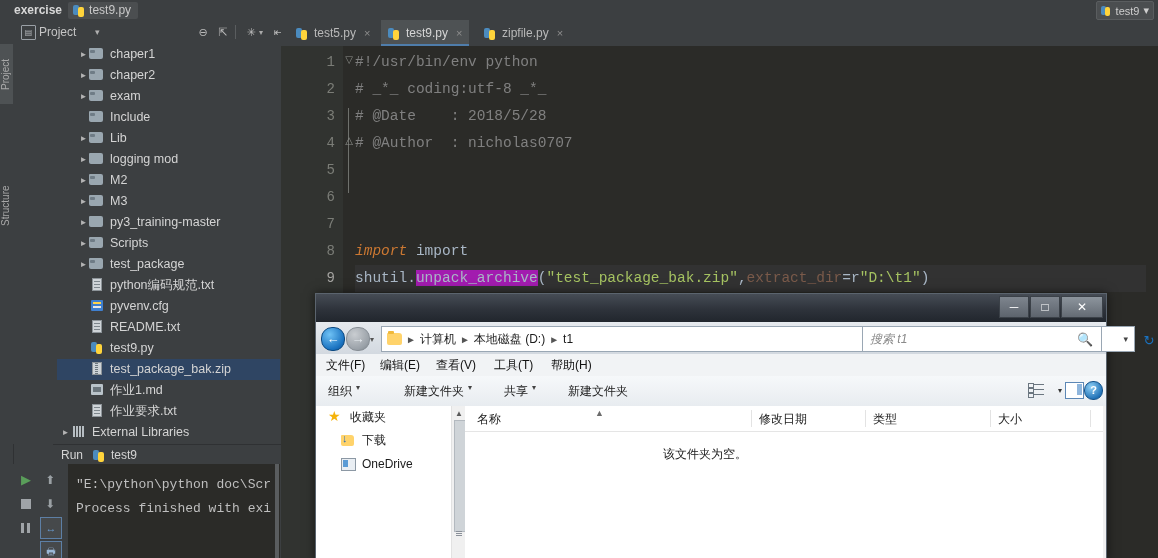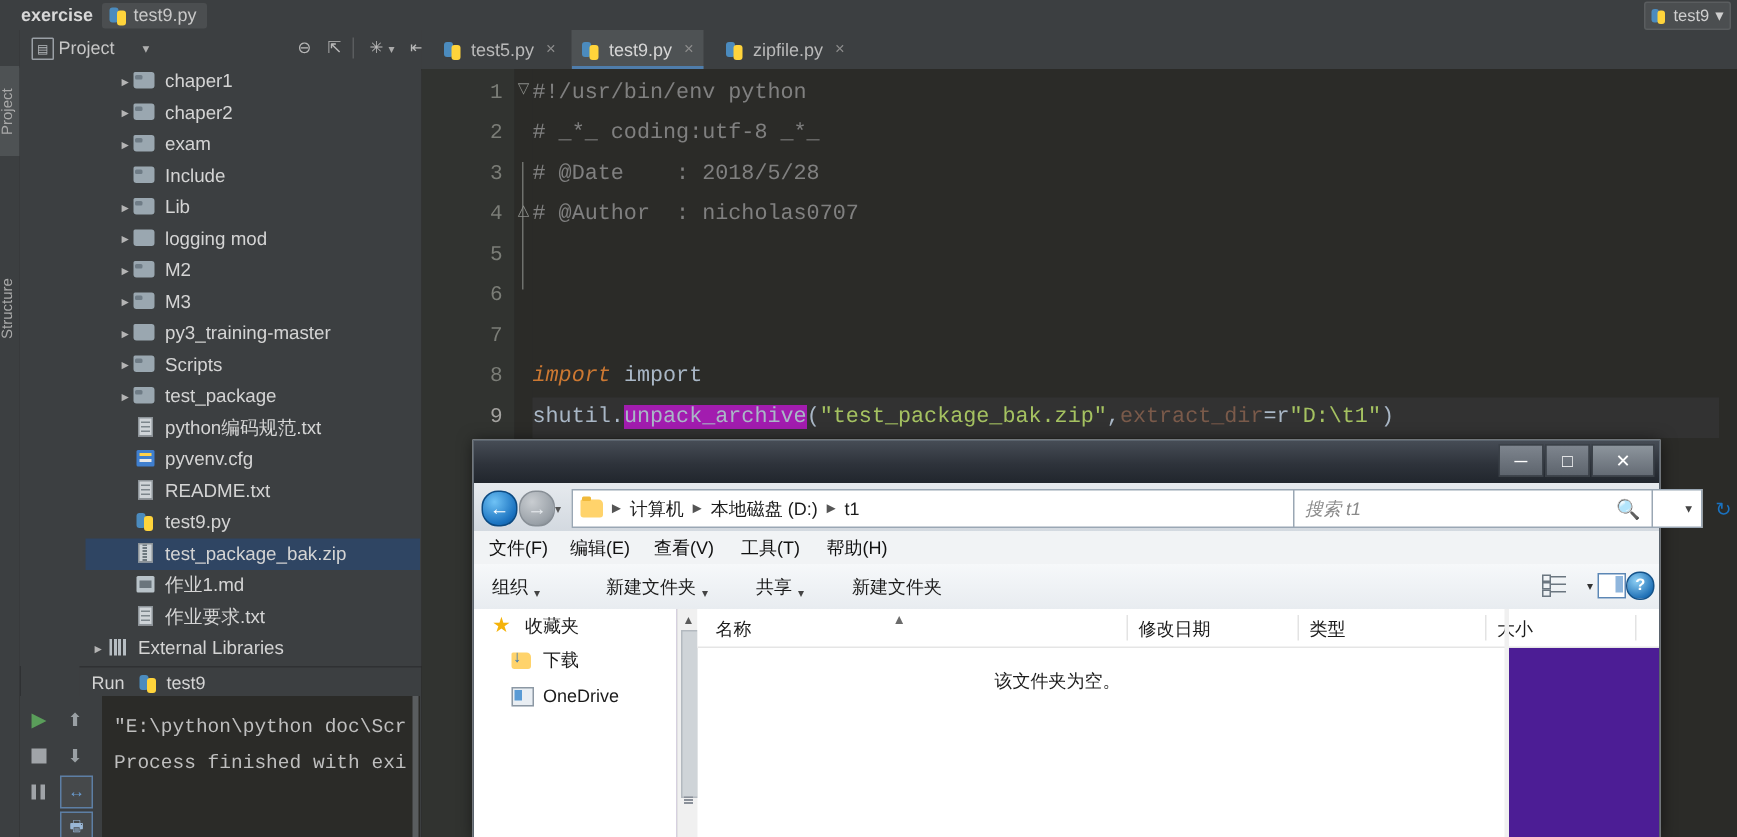--- a/index.html
+++ b/index.html
@@ -165,21 +165,21 @@
   #addr-refresh{position:absolute;left:756px;top:2px;width:24px;height:24px;display:flex;align-items:center;justify-content:center;
      color:#1a72c0;font-size:13px;}
   #ex-search{position:absolute;right:4px;top:4px;width:238px;height:24px;background:#fff;border:1px solid #9aa7b4;display:flex;align-items:center;}
   #ex-search .sp{margin-left:7px;font-size:12px;color:#8a8a8a;font-style:italic;}
   #ex-search .si{position:absolute;right:7px;color:#1a72c0;font-size:13px;}
   
   #ex-menubar{position:absolute;left:0;top:60px;width:790px;height:22px;background:#f1f3f5;border-bottom:1px solid #dfe3e7;}
   #ex-menubar .mi{position:absolute;top:3px;font-size:12px;color:#111;}
   #ex-toolbar{position:absolute;left:0;top:82px;width:790px;height:30px;
      background:linear-gradient(#f6f8fa,#e8ecf0);border-bottom:1px solid #c9d0d7;}
-  .tbitem{position:absolute;top:7px;font-size:12px;color:#1b1b1b;display:flex;align-items:flex-end;gap:4px;}
+  .tbitem{position:absolute;top:7px;font-size:12px;color:#1b1b1b;display:flex;align-items:flex-start;gap:4px;}
   .tbcaret{font-size:8px;color:#444;}
   #tb-viewicon{position:absolute;right:62px;top:7px;width:16px;height:14px;}
   #tb-viewicon .vl{position:absolute;left:0;width:4px;height:3px;border:1px solid #6b7680;}
   #tb-viewicon .vb{position:absolute;left:6px;width:10px;height:1px;background:#6b7680;}
   #tb-viewcaret{position:absolute;right:44px;top:10px;font-size:8px;color:#333;}
   #tb-pane{position:absolute;right:22px;top:6px;width:17px;height:15px;border:1px solid #5c87b5;background:#fff;}
   #tb-pane::after{content:"";position:absolute;right:1px;top:1px;width:5px;height:11px;background:#8fb6dd;}
   #tb-help{position:absolute;right:3px;top:5px;width:17px;height:17px;border-radius:9px;
      background:radial-gradient(circle at 35% 30%,#8fd0f5,#1e6fb5 75%);border:1px solid #15538a;}
   #tb-help::after{content:"?";position:absolute;left:0;top:0;width:17px;line-height:16px;text-align:center;color:#fff;font-size:11px;font-weight:bold;}
@@ -194,21 +194,21 @@
   .npico.download::after{content:"";position:absolute;left:1px;top:1px;width:13px;height:11px;background:#ffd36b;border-radius:1px 3px 2px 2px;}
   .npico.download::before{content:"↓";position:absolute;left:2px;top:-2px;font-size:11px;color:#2a6fb5;z-index:2;font-weight:bold;}
   .npico.recent::after{content:"";position:absolute;left:1px;top:1px;width:13px;height:11px;background:#dfe6ec;border:1px solid #8c98a4;}
   .npico.desktop::after{content:"";position:absolute;left:1px;top:1px;width:13px;height:10px;background:#3f6fa8;border:1px solid #2c4e76;}
   #np-scroll{position:absolute;left:135px;top:0;width:14px;height:153px;background:#f0f0f0;border-left:1px solid #e2e2e2;}
   #np-scroll .arrow-up{position:absolute;left:3px;top:3px;font-size:8px;color:#5a5a5a;}
   #np-scroll .thumb{position:absolute;left:2px;top:14px;width:10px;height:110px;background:#cfd4d8;border:1px solid #b3b9bf;}
   #np-scroll .grip{position:absolute;left:4px;top:125px;width:6px;height:5px;
       background:repeating-linear-gradient(#8a9099 0 1px,transparent 1px 2px);}
 
-  #ex-list{position:absolute;left:149px;top:0;width:541px;height:153px;background:#fff;}
+  #ex-list{position:absolute;left:149px;top:0;width:641px;height:153px;background:#fff;}
   #ex-colhdr{position:absolute;left:0;top:0;width:641px;height:25px;background:#fff;border-bottom:1px solid #e5e5e5;}
   .colcell{position:absolute;top:5px;font-size:12px;color:#1b1b1b;}
   .coldiv{position:absolute;top:4px;width:1px;height:17px;background:#e3e3e3;}
   #sortmark{position:absolute;left:130px;top:2px;font-size:9px;color:#6b6b6b;}
   #ex-empty{position:absolute;left:0;top:40px;width:641px;text-align:left;padding-left:198px;font-size:12px;color:#1b1b1b;}
   #ex-rscroll{position:absolute;right:0;top:0;width:3px;height:153px;background:#f0f0f0;}
 
   
   #ide-bottom-strip{position:absolute;left:281px;top:444px;width:34px;height:114px;background:#2b2b28;}
 </style>

